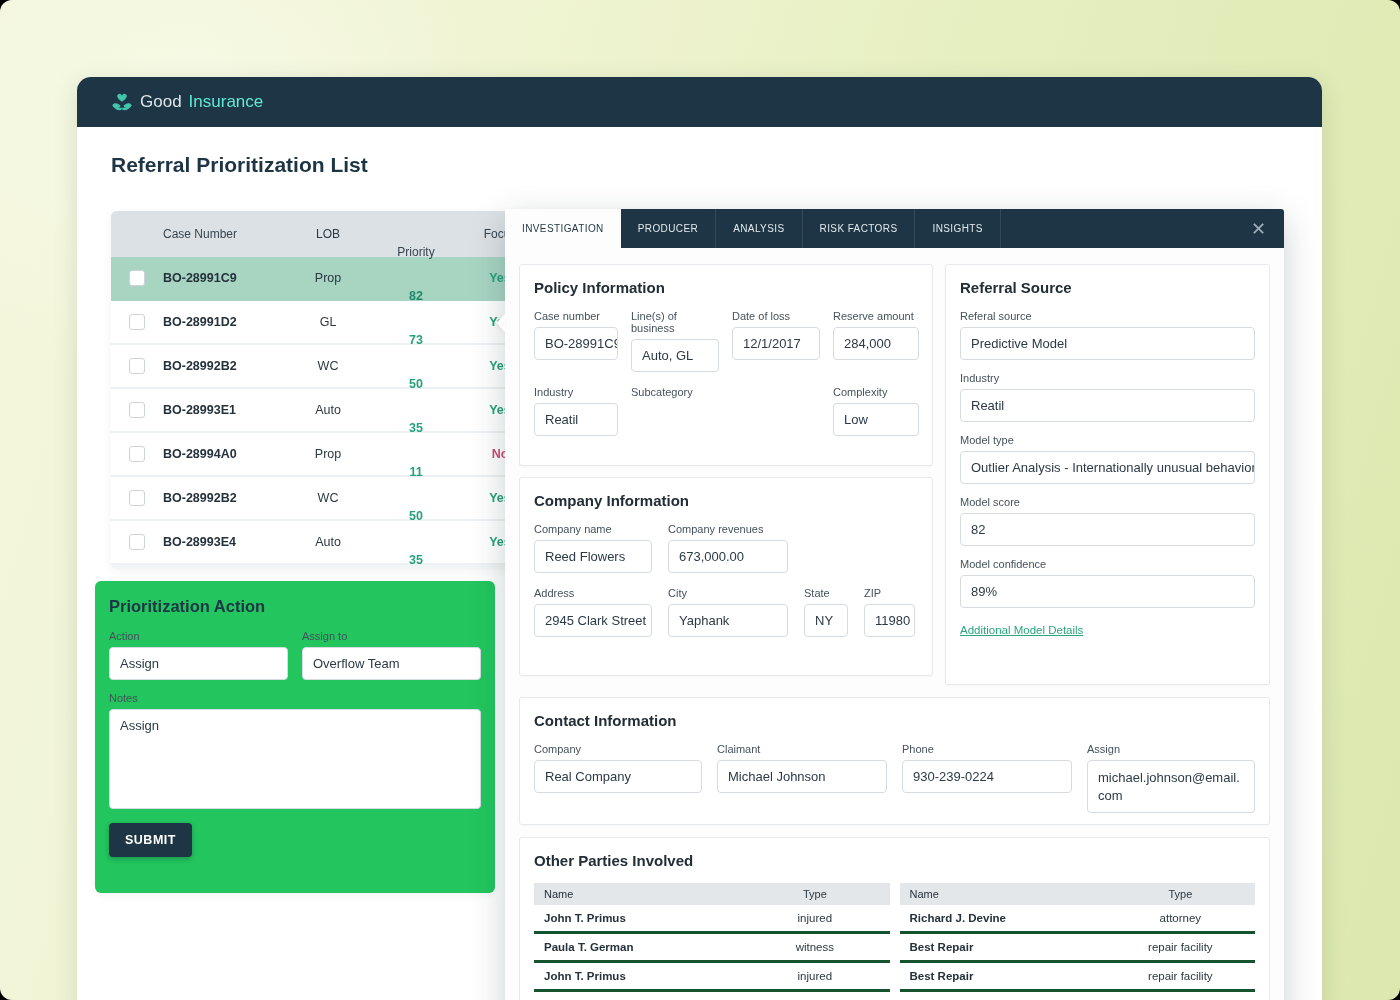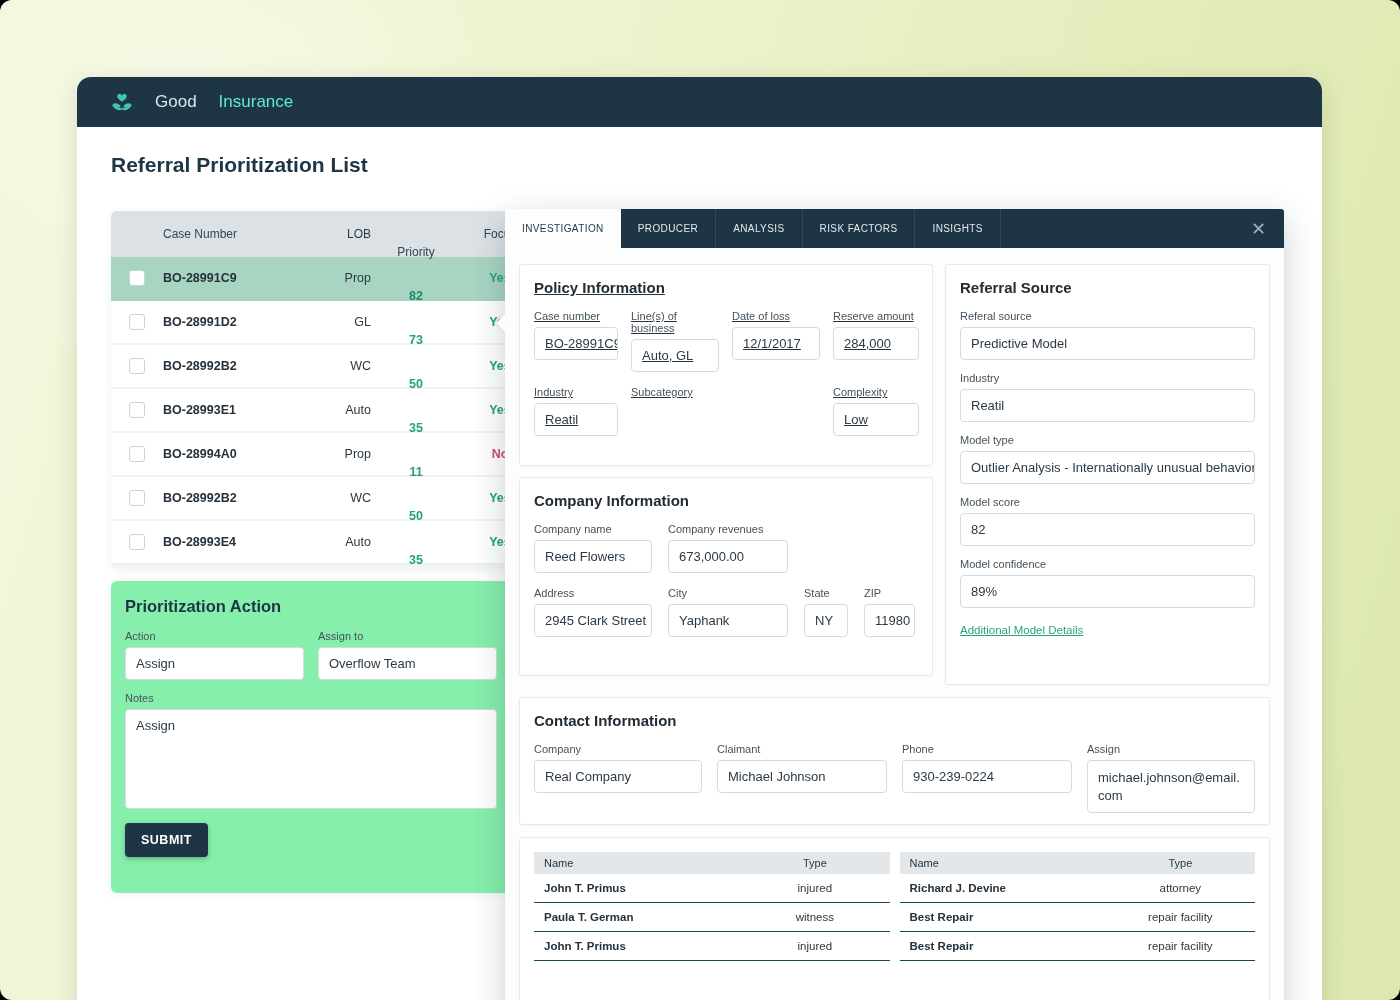--- a/index.html
+++ b/index.html
@@ -19,21 +19,21 @@
   
   .app-window{
     position:absolute; left:77px; top:77px; width:1245px; height:940px;
     background:#fff; border-radius:14px 14px 0 0;
     box-shadow:0 6px 26px rgba(40,60,50,.14);
   }
   .app-header{
     height:50px; background:#1d3544; border-radius:14px 14px 0 0;
     display:flex; align-items:center; padding-left:34px;
   }
-  .brand{ display:flex; align-items:flex-start; gap:22px; font-size:17px; }
+  .brand{ display:flex; align-items:flex-start; gap:7px; font-size:17px; }
   .brand .light{ color:#dfe6ea; font-weight:400; }
   .brand .bold{ color:#5eead4; font-weight:400; }
   .logo-svg{ width:22px; height:20px; display:block; }
 
   .page-title{
     position:absolute; left:34px; top:76px;
     font-size:21px; font-weight:700; color:#1d3544;
   }
 
   
@@ -53,31 +53,31 @@
     font-size:12.5px;
   }
   .trow.selected{ background:#a8d4c2; border-bottom-color:#a8d4c2; }
   .cb-slot{ width:34px; display:flex; justify-content:flex-end; }
   .checkbox{
     width:16px; height:16px; background:#fff; border:1px solid #ccd4d9;
     border-radius:3px; display:inline-block;
   }
   .c-case{ width:140px; padding-left:18px; font-weight:700; color:#25313b; }
   .thead .c-case{ font-weight:500; color:#36454f; }
-  .c-lob{ width:86px; text-align:right; color:#2c3942; }
+  .c-lob{ width:86px; text-align:center; color:#2c3942; }
   .c-pri{ width:90px; text-align:center; font-weight:700; color:#26a17c;margin-top:36px; }
   .thead .c-pri, .thead .c-focus{ font-weight:500; color:#36454f; }
   .c-focus{ width:78px; text-align:center; font-weight:700; color:#26a17c; }
   .c-focus.no{ color:#cf4b74; }
   .trow.selected .c-pri{ color:#1f8a68; }
 
   
   .action-panel{
-    position:absolute; left:34px; top:504px; width:400px; height:312px;
-    background:#86efac; border-radius:6px; padding:16px 14px;
+    position:absolute; left:18px; top:504px; width:400px; height:312px;
+    background:#22c55e; border-radius:6px; padding:16px 14px;
     box-shadow:0 2px 8px rgba(30,50,60,.06);
   }
   .action-panel h2{ font-size:16.5px; font-weight:700; color:#1d3544; margin-bottom:14px; }
   .field label{ display:block; font-size:11px; color:#45525c; margin-bottom:5px; }
   .input{
     background:#fff; border:1px solid #d6dbdf; border-radius:4px;
     padding:8px 10px; font-size:13px; color:#2b3a46; min-height:33px;
     overflow:hidden; white-space:nowrap;
   }
   .two-col{ display:flex; gap:14px; margin-bottom:12px; }
@@ -126,21 +126,21 @@
     background:#fff; border:1px solid #e7eaed; border-radius:3px;
     padding:14px; box-shadow:0 1px 2px rgba(0,0,0,.03);
   }
   .card h3{ font-size:15px; font-weight:700; color:#222d36; margin-bottom:14px; }
   .modal .field label{ font-size:11px; color:#45525c; }
   .modal .input{ min-height:33px; }
 
   .row1{ display:flex; gap:12px; }
   .col-left{ width:414px; display:flex; flex-direction:column; gap:11px; }
   .col-right{ width:325px; }
-  .card.policy{ height:202px;text-decoration:underline; }
+  .card.policy{ height:202px; }
   .card.company{ height:199px; }
   .card.referral{ height:421px; }
   .card.contact{ height:128px; margin-top:12px; }
   .card.parties{ margin-top:12px; height:180px; }
 
   .pgrid{ display:grid; grid-template-columns:84px 88px 88px 86px; gap:13px; margin-bottom:14px; }
   .pgrid .span2{ grid-column:2 / span 2; }
   .cgrid{ display:grid; grid-template-columns:118px 120px 44px 51px; gap:16px; margin-bottom:14px; }
 
   .stack .field{ margin-bottom:12px; }
@@ -151,21 +151,21 @@
 
   .kgrid{ display:grid; grid-template-columns:168px 170px 170px 168px; gap:15px; }
   .email-input{ white-space:normal !important; word-break:break-all; line-height:1.35; min-height:46px; }
 
   .parties-wrap{ display:flex; gap:10px; }
   .ptable{ flex:1; font-size:11.5px; }
   .pt-head{
     display:flex; height:22px; align-items:center; background:#e3e7ea;
     font-size:11px; color:#36454f;
   }
-  .pt-row{ display:flex; height:29px; align-items:center; background:#fff; border-bottom:1px solid #14532d; }
+  .pt-row{ display:flex; height:29px; align-items:center; background:#fff; border-bottom:3px solid #14532d; }
   .pt-name{ width:58%; padding-left:10px; font-weight:700; color:#25313b; }
   .pt-head .pt-name{ font-weight:400; }
   .pt-type{ width:42%; text-align:center; color:#2c3942; }
 </style>
 </head>
 <body>
 
 <div class="screen">
 
   <div class="app-window">
@@ -407,20 +407,21 @@
             <div class="input">930-239-0224</div>
           </div>
           <div class="field">
             <label>Assign</label>
             <div class="input email-input">michael.johnson@email.com</div>
           </div>
         </div>
       </div>
 
       <div class="card parties">
+        <h3>Other Parties Involved</h3>
         <div class="parties-wrap">
           <div class="ptable">
             <div class="pt-head">
               <span class="pt-name">Name</span>
               <span class="pt-type">Type</span>
             </div>
             <div class="pt-row">
               <span class="pt-name">John T. Primus</span>
               <span class="pt-type">injured</span>
             </div>

